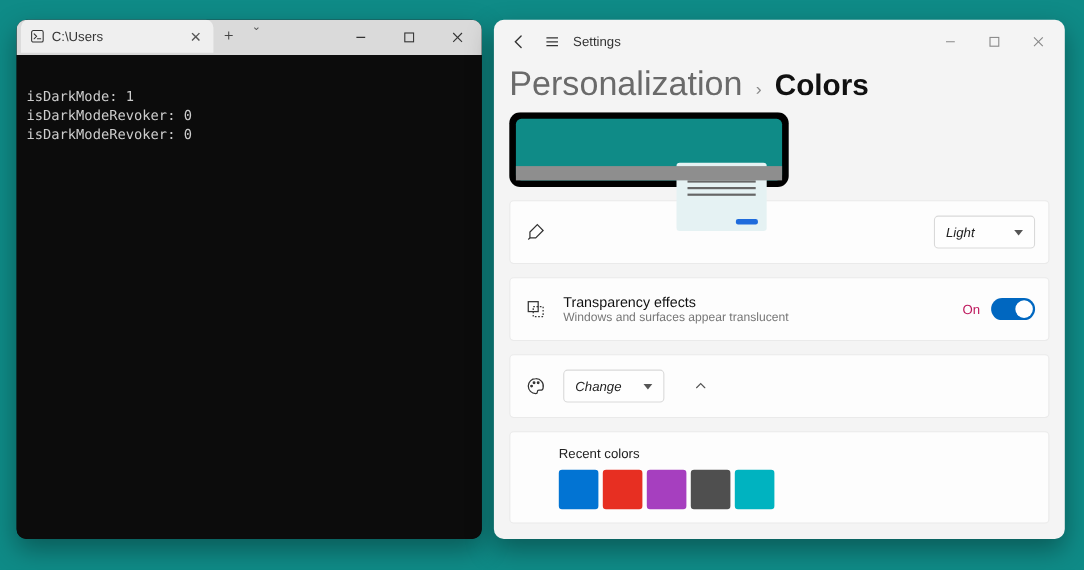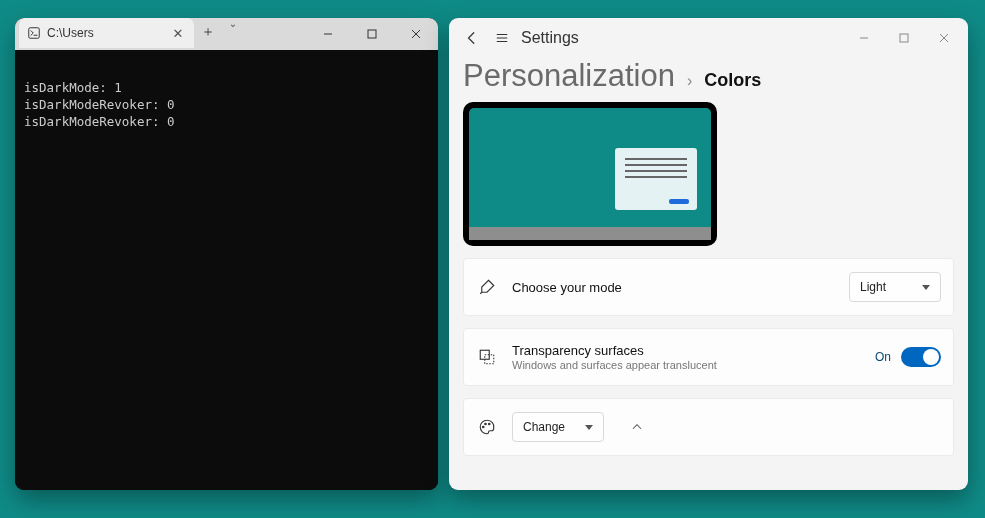--- a/index.html
+++ b/index.html
@@ -59,30 +59,30 @@
     border-radius: 9px;
     box-shadow: 0 10px 24px rgba(0,0,0,.35);
     overflow: hidden;
     display:flex; flex-direction:column;
   }
   .sett-top {
     height: 40px; display:flex; align-items:center;
     padding: 0 4px 0 8px;
   }
   .sett-top .tbtn { width:30px;height:30px;display:flex;align-items:center;justify-content:center;color:#333;}
-  .sett-top .app-label { font-size:16px; color:#333; margin-left:4px;}
+  .sett-top .app-label { font-size:12px; color:#333; margin-left:4px;}
   .sett-top .spacer { flex:1; }
   .sett-top .winctrl { width:40px;height:30px;display:flex;align-items:center;justify-content:center;color:#888;}
   .breadcrumb {
     display:flex; align-items:baseline; gap:12px;
     padding: 0 14px 8px 14px;
   }
   .breadcrumb .bc-parent { font-size:31px; color:#6a6a6a; font-weight:400;}
   .breadcrumb .bc-sep { font-size:16px; color:#888;}
-  .breadcrumb .bc-current { font-size:18px; color:#111; font-weight:600;}
+  .breadcrumb .bc-current { font-size:27px; color:#111; font-weight:600;}
 
   .sett-scroll { flex:1; overflow:hidden; padding: 0 14px 14px 14px; display:flex;flex-direction:column;gap:12px;}
 
   
   .preview {
     width: 254px; height: 144px;
     background:#000; border-radius:10px; padding:6px;
     margin-left: 0;
   }
   .preview-screen {
@@ -109,28 +109,28 @@
     display:flex; align-items:center; padding:10px 12px; gap:14px;
     min-height:58px;
   }
   .setting-row .sicon { width:22px;height:22px;display:flex;align-items:center;justify-content:center;color:#333;flex-shrink:0;}
   .setting-row .stext { flex:1; display:flex;flex-direction:column;}
   .setting-row .stext .stitle { font-size:13px; color:#111;}
   .setting-row .stext .ssub { font-size:11px; color:#777; margin-top:1px;}
   .dropdown {
     border:1px solid #d9d9d9; background:#fefefe; border-radius:4px;
     height:30px; padding:0 12px 0 10px; font-size:12px; display:flex;align-items:center;
-    position:relative; min-width:92px; color:#222;
+    position:relative; min-width:92px; color:#222;font-style:italic;
   }
   .dropdown::after{
     content:""; position:absolute; right:10px; top:12px;
     border-left:4px solid transparent;border-right:4px solid transparent;border-top:5px solid #555;
   }
   .toggle-wrap { display:flex; align-items:center; gap:10px;}
-  .toggle-label { font-size:12px; color:#0c4a6e;}
+  .toggle-label { font-size:12px; color:#be185d;}
   .toggle {
     width:40px;height:20px;border-radius:20px;background:#0067c0;position:relative;
   }
   .toggle::after{
     content:"";position:absolute;right:2px;top:2px;width:16px;height:16px;border-radius:50%;background:#fff;
   }
   .expand-btn { width:30px;height:30px;display:flex;align-items:center;justify-content:center;color:#555;margin-left:4px;}
 
   
   .recent-panel {
@@ -233,36 +233,35 @@
     </div>
 
     <div class="setting-row">
       <span class="sicon">
         <svg width="18" height="18" viewBox="0 0 24 24" fill="none" stroke="#333" stroke-width="1.5">
             <path d="M14 3l7 7-9 9H5v-7z"></path>
             <path d="M5 19l-2 2"></path>
           </svg>
       </span>
       <div class="stext">
-        <span class="stitle">Choose your mode</span>
       </div>
       <div class="dropdown">
         <span>Light</span>
       </div>
     </div>
 
     <div class="setting-row">
       <span class="sicon">
         <svg width="18" height="18" viewBox="0 0 24 24" fill="none" stroke="#333" stroke-width="1.5">
             <rect x="3" y="3" width="12" height="12"></rect>
             <rect x="9" y="9" width="12" height="12" stroke-dasharray="2 2"></rect>
           </svg>
       </span>
       <div class="stext">
-        <span class="stitle">Transparency surfaces</span>
+        <span class="stitle">Transparency effects</span>
         <span class="ssub">Windows and surfaces appear translucent</span>
       </div>
       <div class="toggle-wrap">
         <span class="toggle-label">On</span>
         <div class="toggle"></div>
       </div>
     </div>
 
     <div class="setting-row">
       <span class="sicon">
@@ -276,14 +275,24 @@
       <div class="dropdown">
         <span>Change</span>
       </div>
       <div class="expand-btn">
         <svg width="12" height="12" viewBox="0 0 16 16">
             <path d="M3 10l5-5 5 5" stroke="#555" stroke-width="1.4" fill="none" stroke-linecap="round"></path>
           </svg>
       </div>
     </div>
 
+    <div class="recent-panel">
+      <div class="rtitle">Recent colors</div>
+      <div class="swatches" id="swatch-host">
+          <div class="swatch" style="background: rgb(2, 116, 211);"></div>
+          <div class="swatch" style="background: rgb(231, 47, 34);"></div>
+          <div class="swatch" style="background: rgb(166, 63, 191);"></div>
+          <div class="swatch" style="background: rgb(79, 79, 79);"></div>
+          <div class="swatch" style="background: rgb(0, 179, 192);"></div>
+        </div>
+    </div>
   </div>
 </div>
 
 </body></html>

